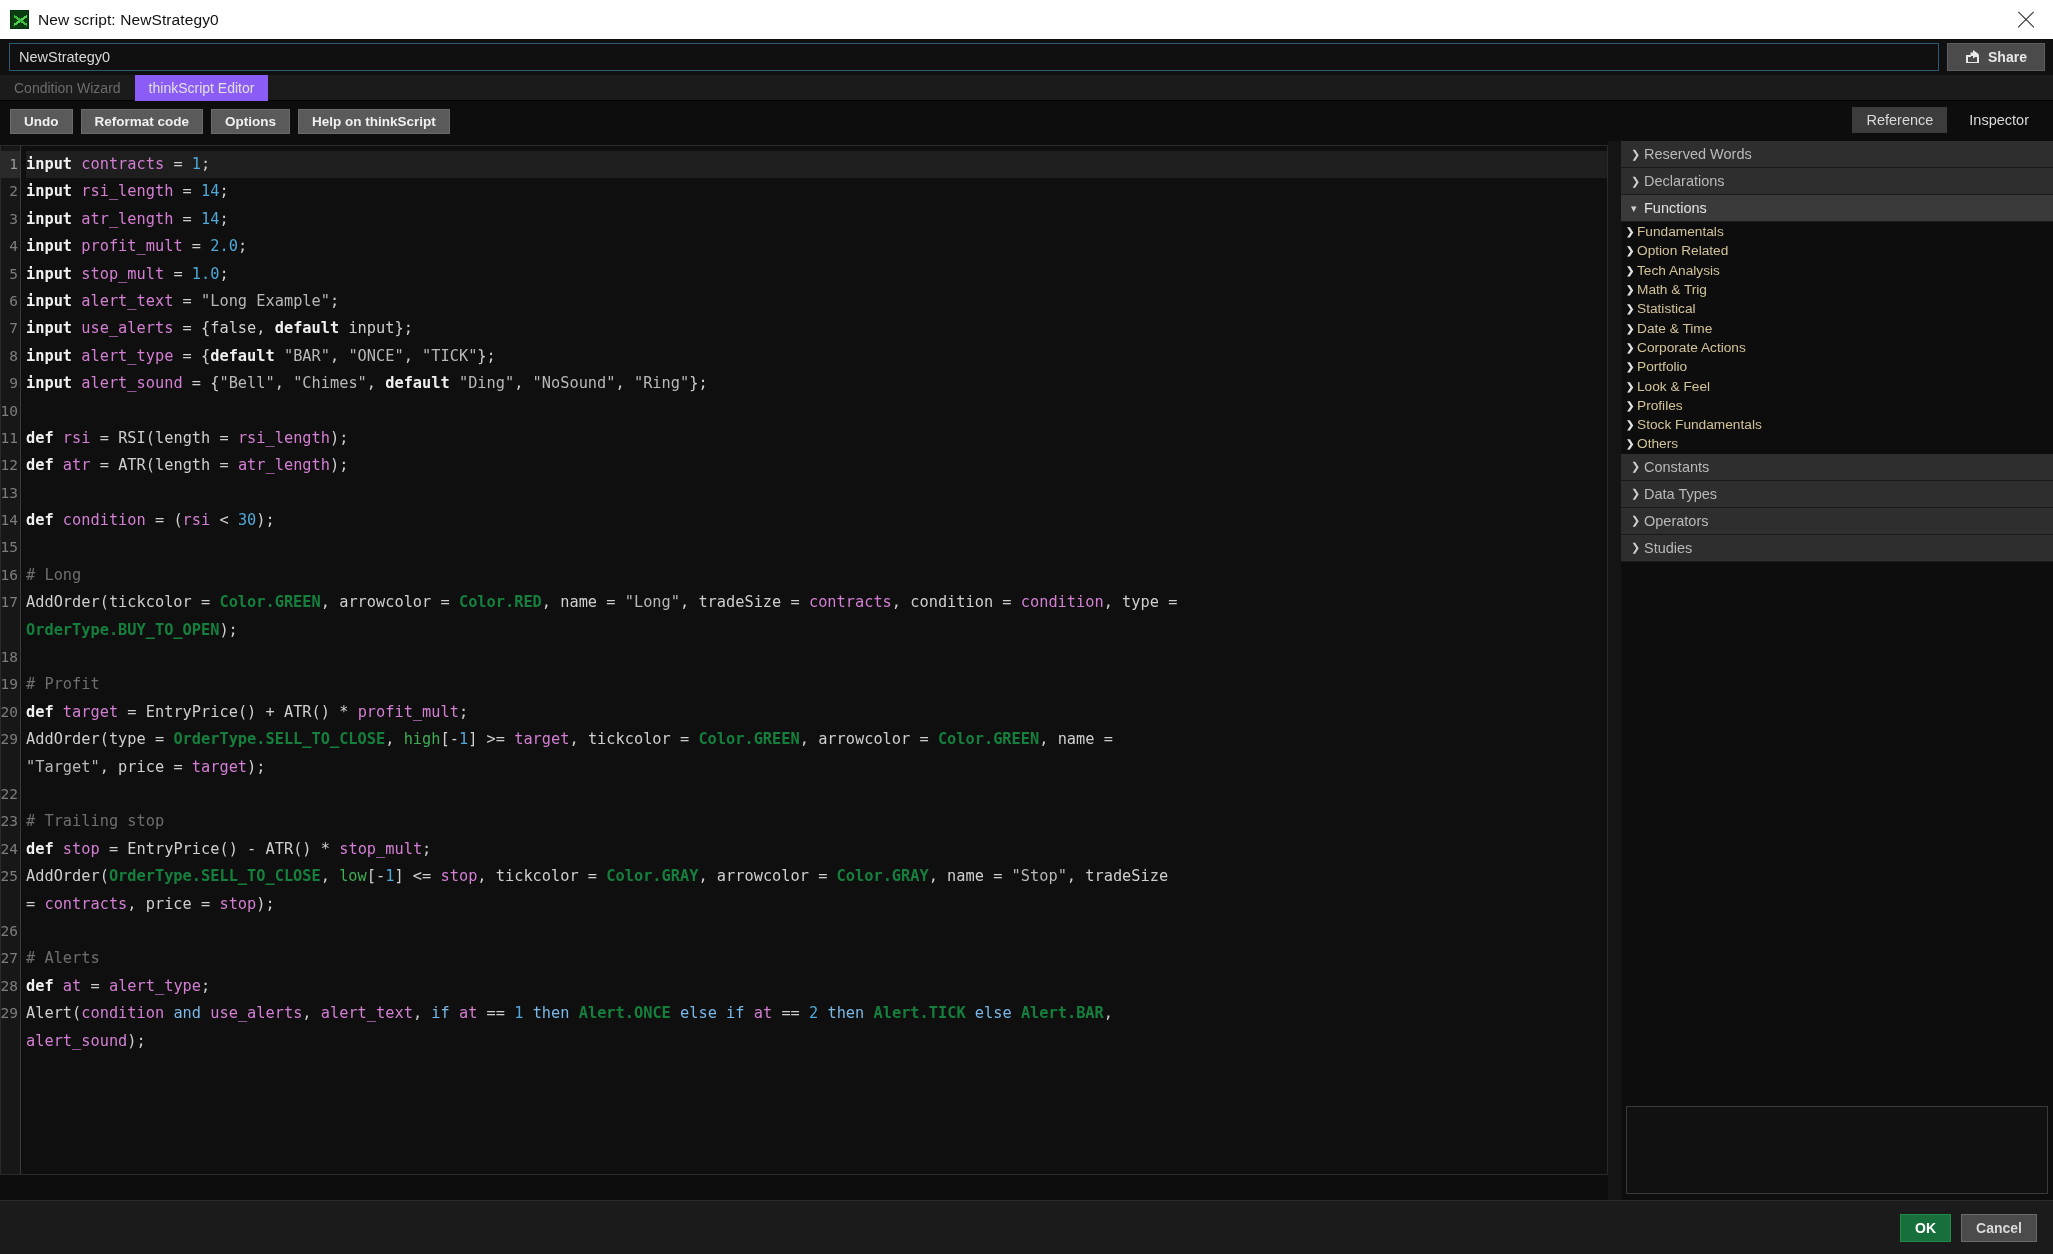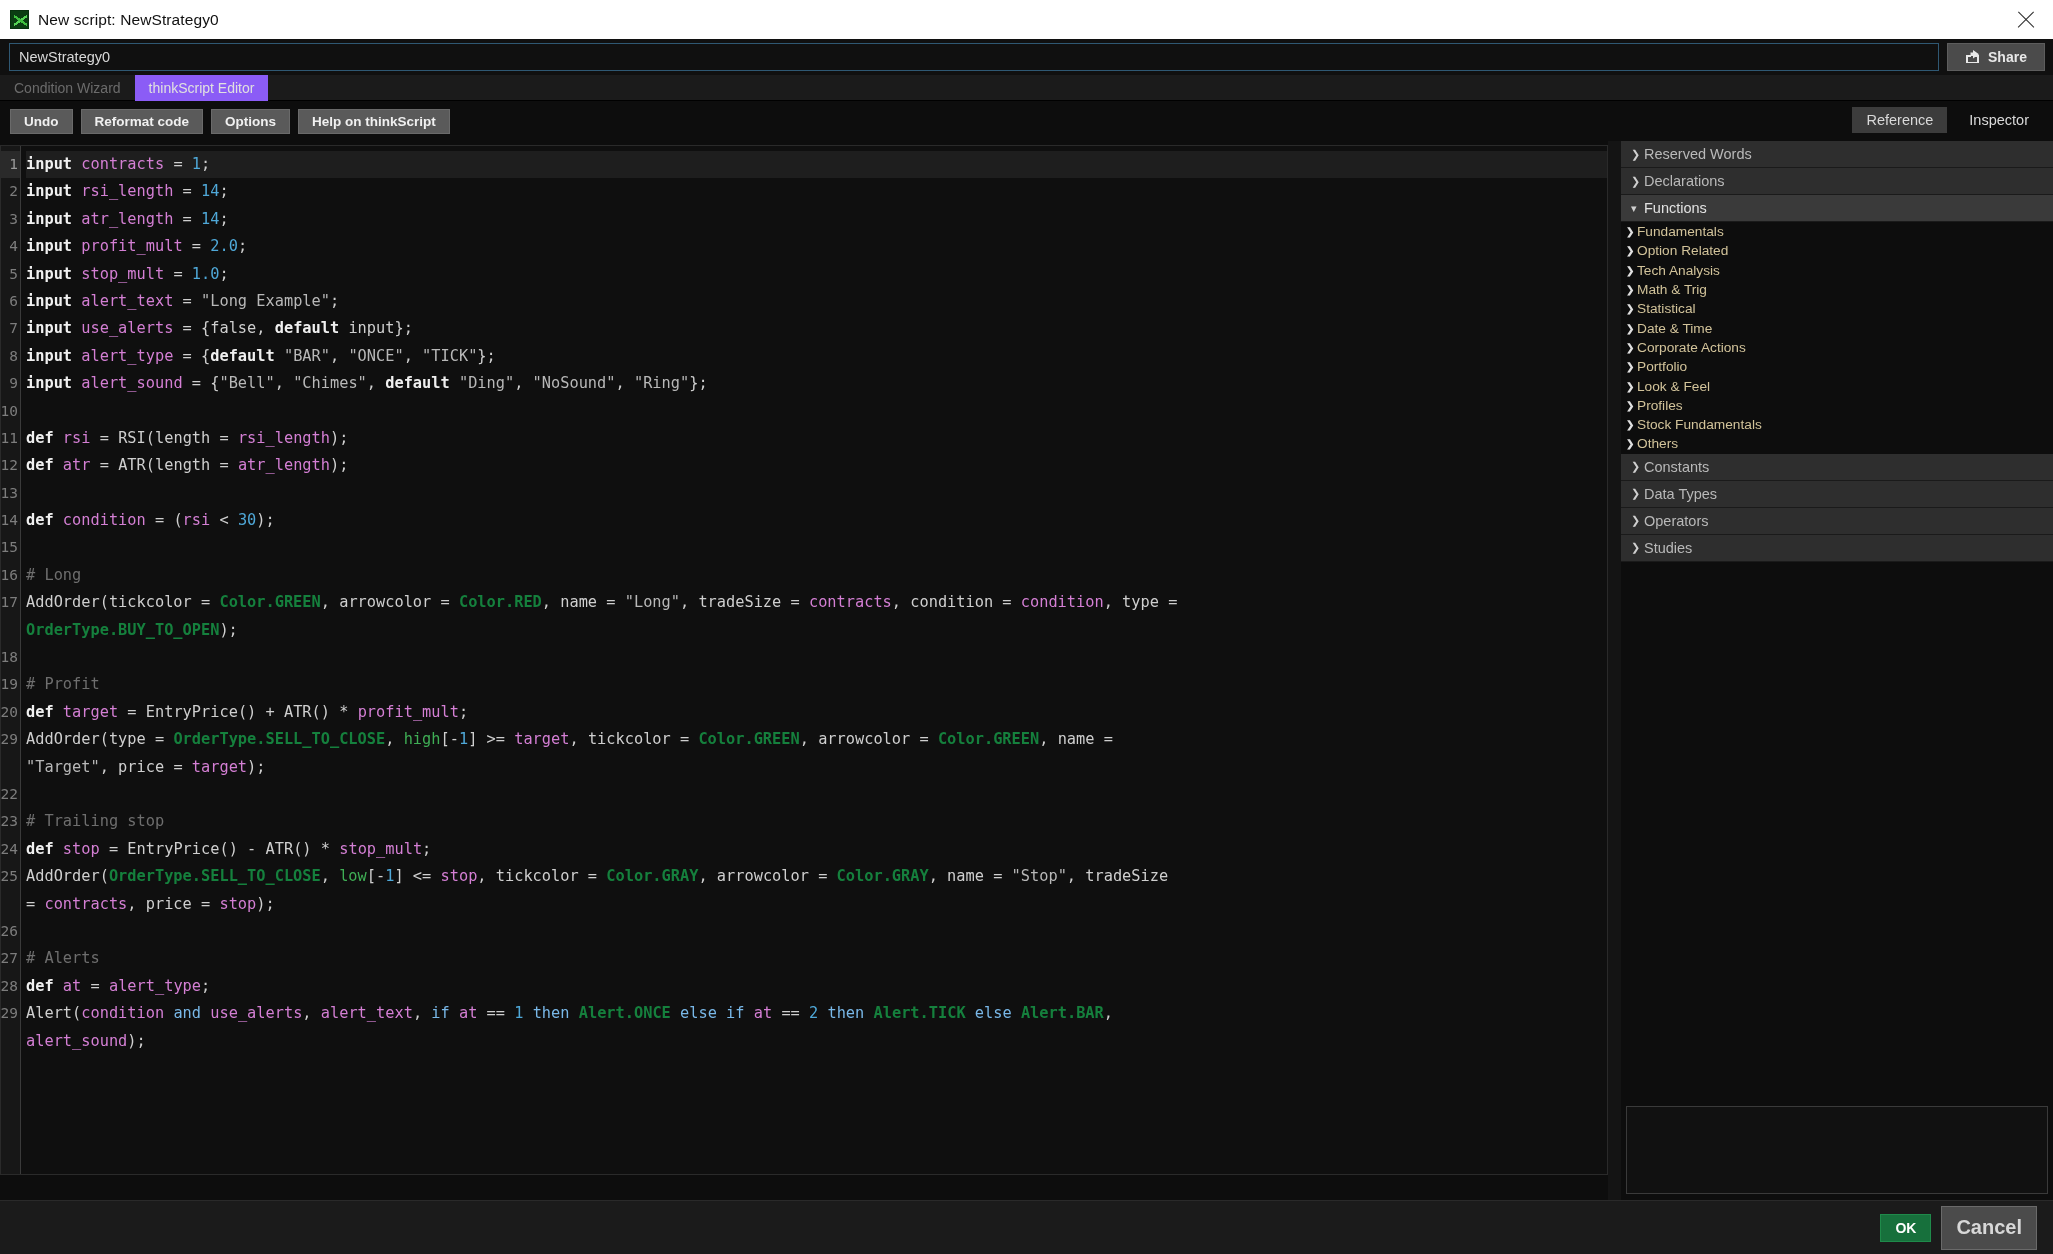--- a/index.html
+++ b/index.html
@@ -214,23 +214,23 @@
     padding-right: 16px; gap: 10px;
   }
   .okbtn {
     min-width: 50px; height: 28px; background: #17703c;
     border: 1px solid #1f8a4a; color: #fff;
     font-size: 14px; font-weight: bold;
     display: flex; align-items: center; justify-content: center;
     padding: 0 14px; cursor: pointer;
   }
   .cancelbtn {
-    min-width: 76px; height: 44px; background: #4b4b4b;
+    min-width: 76px; height: 28px; background: #4b4b4b;
     border: 1px solid #6a6a6a; color: #d8d8d8;
-    font-size: 20px; font-weight: bold;
+    font-size: 14px; font-weight: bold;
     display: flex; align-items: center; justify-content: center;
     padding: 0 14px; cursor: pointer;
   }
 </style>
 </head>
 <body>
 
 <div class="titlebar">
   <div class="tb-icon"></div>
   <div class="tb-title">New script: NewStrategy0</div>

